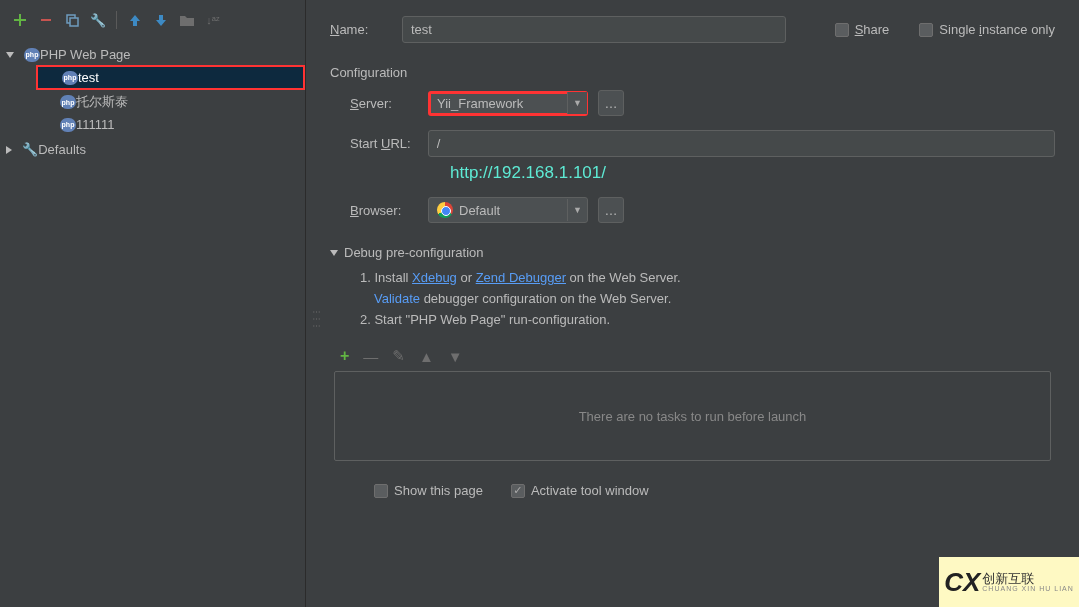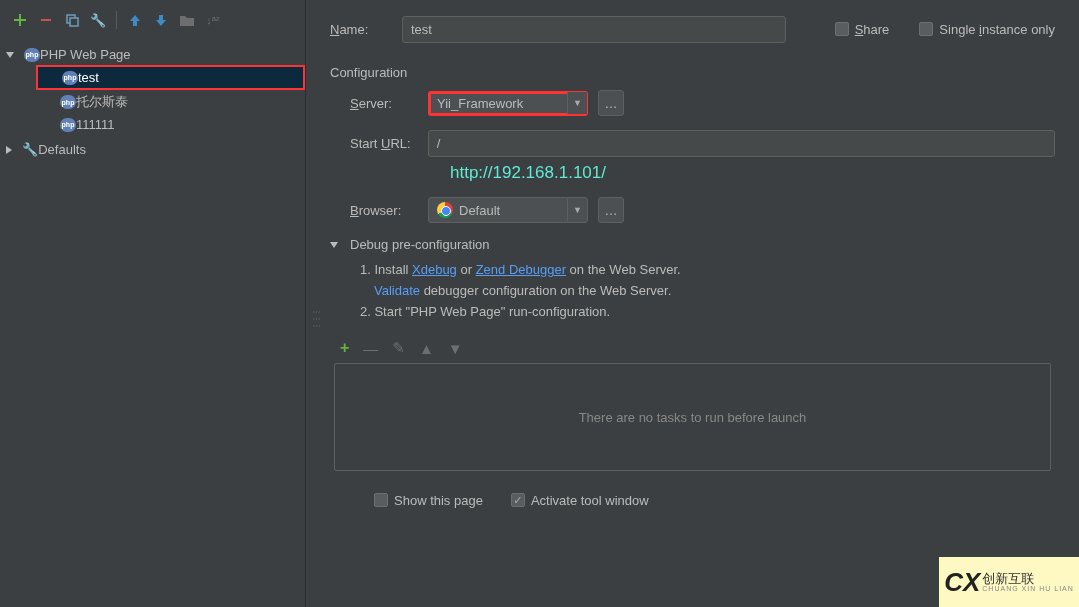--- a/index.html
+++ b/index.html
@@ -25,21 +25,21 @@
 .main { flex: 1; background: #3c3f41; padding: 16px 24px; display: flex; flex-direction: column; overflow-y: auto; }
 
 .row { display: flex; align-items: center; margin-bottom: 14px; gap: 12px; }
 .row .field-label { width: 60px; text-align: left; }
 .row .field-label u { text-decoration: underline; }
 
 input[type="text"] { background: #45494a; border: 1px solid #5e6060; color: #bbbbbb; padding: 5px 8px; border-radius: 3px; font-size: 13px; }
 input.wide { width: 384px; }
 input.url-input { width: 630px; }
 
-.checkbox { display: flex; align-items: flex-start; gap: 6px; cursor: pointer; }
+.checkbox { display: flex; align-items: center; gap: 6px; cursor: pointer; }
 .checkbox-box { width: 14px; height: 14px; background: #5a5d5f; border: 1px solid #6e6e6e; border-radius: 2px; display: inline-flex; align-items: center; justify-content: center; }
 .checkbox-box.checked::after { content: "✓"; color: #aaa; font-size: 11px; line-height: 1; }
 
 .header-row { display: flex; align-items: center; justify-content: space-between; margin-bottom: 18px; }
 .header-right { display: flex; align-items: center; gap: 30px; }
 
 .section-title { color: #bbbbbb; margin-bottom: 10px; margin-top: 4px; }
 
 .config-grid { margin-left: 20px; }
 .config-row { display: flex; align-items: center; margin-bottom: 14px; gap: 10px; }
@@ -48,33 +48,33 @@
 .select-box { display: flex; align-items: center; background: #4c5052; border: 1px solid #5e6060; border-radius: 3px; padding: 4px 8px; gap: 6px; min-width: 160px; cursor: pointer; }
 .select-box .select-text { flex: 1; color: #bbbbbb; }
 .select-arrow { width: 20px; background: #4c5052; border-left: 1px solid #5e6060; display: flex; align-items: center; justify-content: center; color: #aaa; font-size: 9px; margin: -4px -8px -4px 6px; padding: 6px 4px; }
 .select-box.highlight-box { border: 3px solid #ff3333; padding: 2px 6px; }
 
 .small-btn { background: #4c5052; border: 1px solid #5e6060; border-radius: 3px; width: 26px; height: 26px; display: inline-flex; align-items: center; justify-content: center; color: #bbbbbb; cursor: pointer; }
 
 .link { color: #589df6; text-decoration: underline; cursor: pointer; }
 .url-text { color: #5eead4; font-size: 17px; margin-left: 100px; margin-top: -8px; margin-bottom: 14px; }
 
-.collapse-header { display: flex; align-items: center; gap: 12px; cursor: pointer; margin-top: 0; margin-bottom: 10px; }
+.collapse-header { display: flex; align-items: center; gap: 6px; cursor: pointer; margin-top: 8px; margin-bottom: 10px; }
 .triangle-down { width: 0; height: 0; border-left: 4px solid transparent; border-right: 4px solid transparent; border-top: 6px solid #bbbbbb; }
 .triangle-right { width: 0; height: 0; border-top: 4px solid transparent; border-bottom: 4px solid transparent; border-left: 6px solid #bbbbbb; }
 
 .debug-list { margin-left: 30px; margin-bottom: 14px; }
 .debug-list li { list-style: none; margin-bottom: 6px; color: #bbbbbb; }
 .debug-list li::before { }
 
 .before-launch-toolbar { display: flex; align-items: center; gap: 14px; margin-left: 10px; margin-bottom: 6px; }
 .before-launch-toolbar .ticon { color: #6e6e6e; font-size: 15px; cursor: pointer; }
 .before-launch-toolbar .ticon.plus { color: #62b543; font-weight: bold; font-size: 16px; }
 
-.empty-box { border: 1px solid #5e6060; border-radius: 2px; height: 108px; display: flex; align-items: center; justify-content: center; color: #888; margin-bottom: 14px; margin-left: 4px; margin-right: 4px; }
+.empty-box { border: 1px solid #5e6060; border-radius: 2px; height: 90px; display: flex; align-items: center; justify-content: center; color: #888; margin-bottom: 14px; margin-left: 4px; margin-right: 4px; }
 
 .footer-checks { display: flex; align-items: center; gap: 28px; margin-left: 20px; margin-top: 8px; padding-left: 24px; }
 
 .chrome-icon { width: 16px; height: 16px; position: relative; border-radius: 50%; background: conic-gradient(#db4437 0 120deg, #0f9d58 120deg 240deg, #ffcd40 240deg 360deg); display: inline-block; }
 .chrome-icon::after { content: ""; position: absolute; top: 4px; left: 4px; width: 8px; height: 8px; background: #4285f4; border: 1px solid white; border-radius: 50%; }
 
 .php-icon { width: 16px; height: 14px; background: #6181b6; border-radius: 7px; display: inline-flex; align-items: center; justify-content: center; font-size: 7px; color: white; font-weight: bold; flex-shrink: 0; }
 .wrench-icon { color: #c9a868; }
 
 .drag-handle { position: absolute; left: 312px; top: 308px; color: #6e6e6e; font-size: 8px; writing-mode: vertical-lr; letter-spacing: -1px; }

